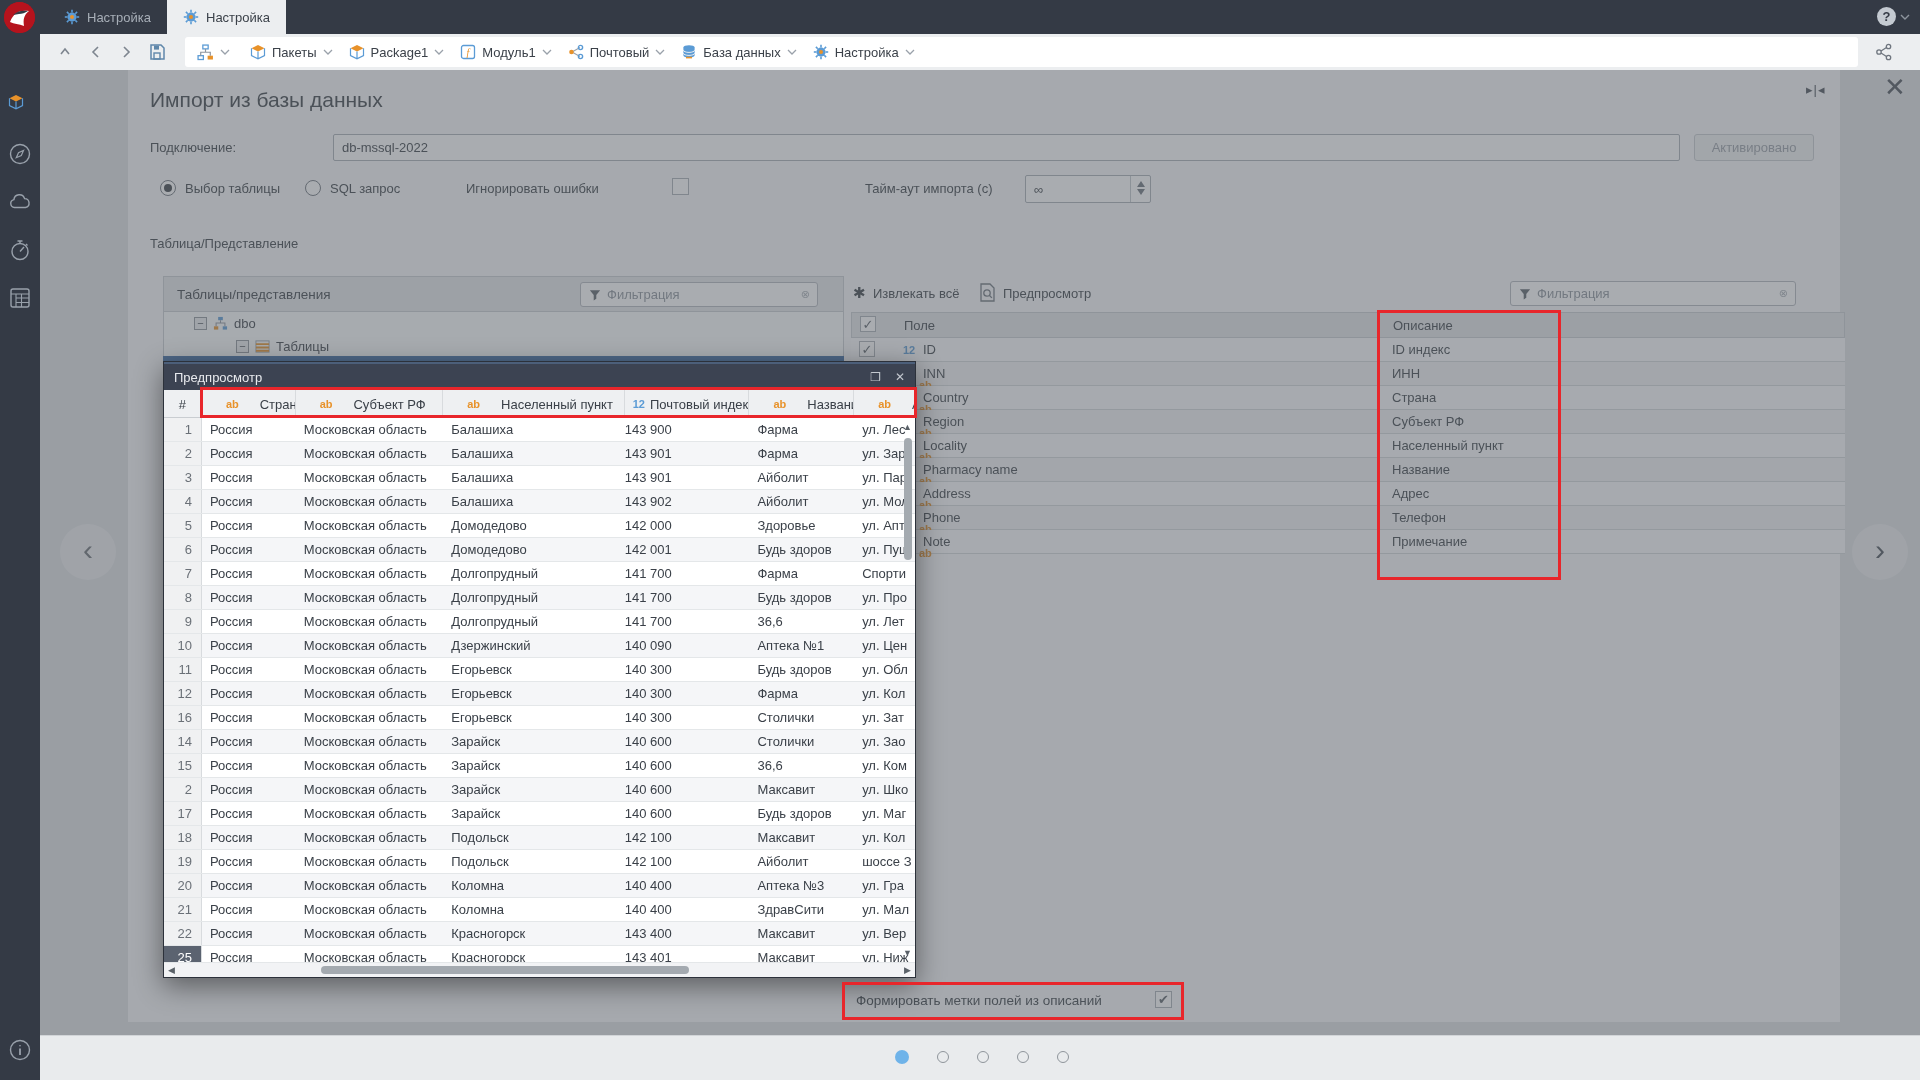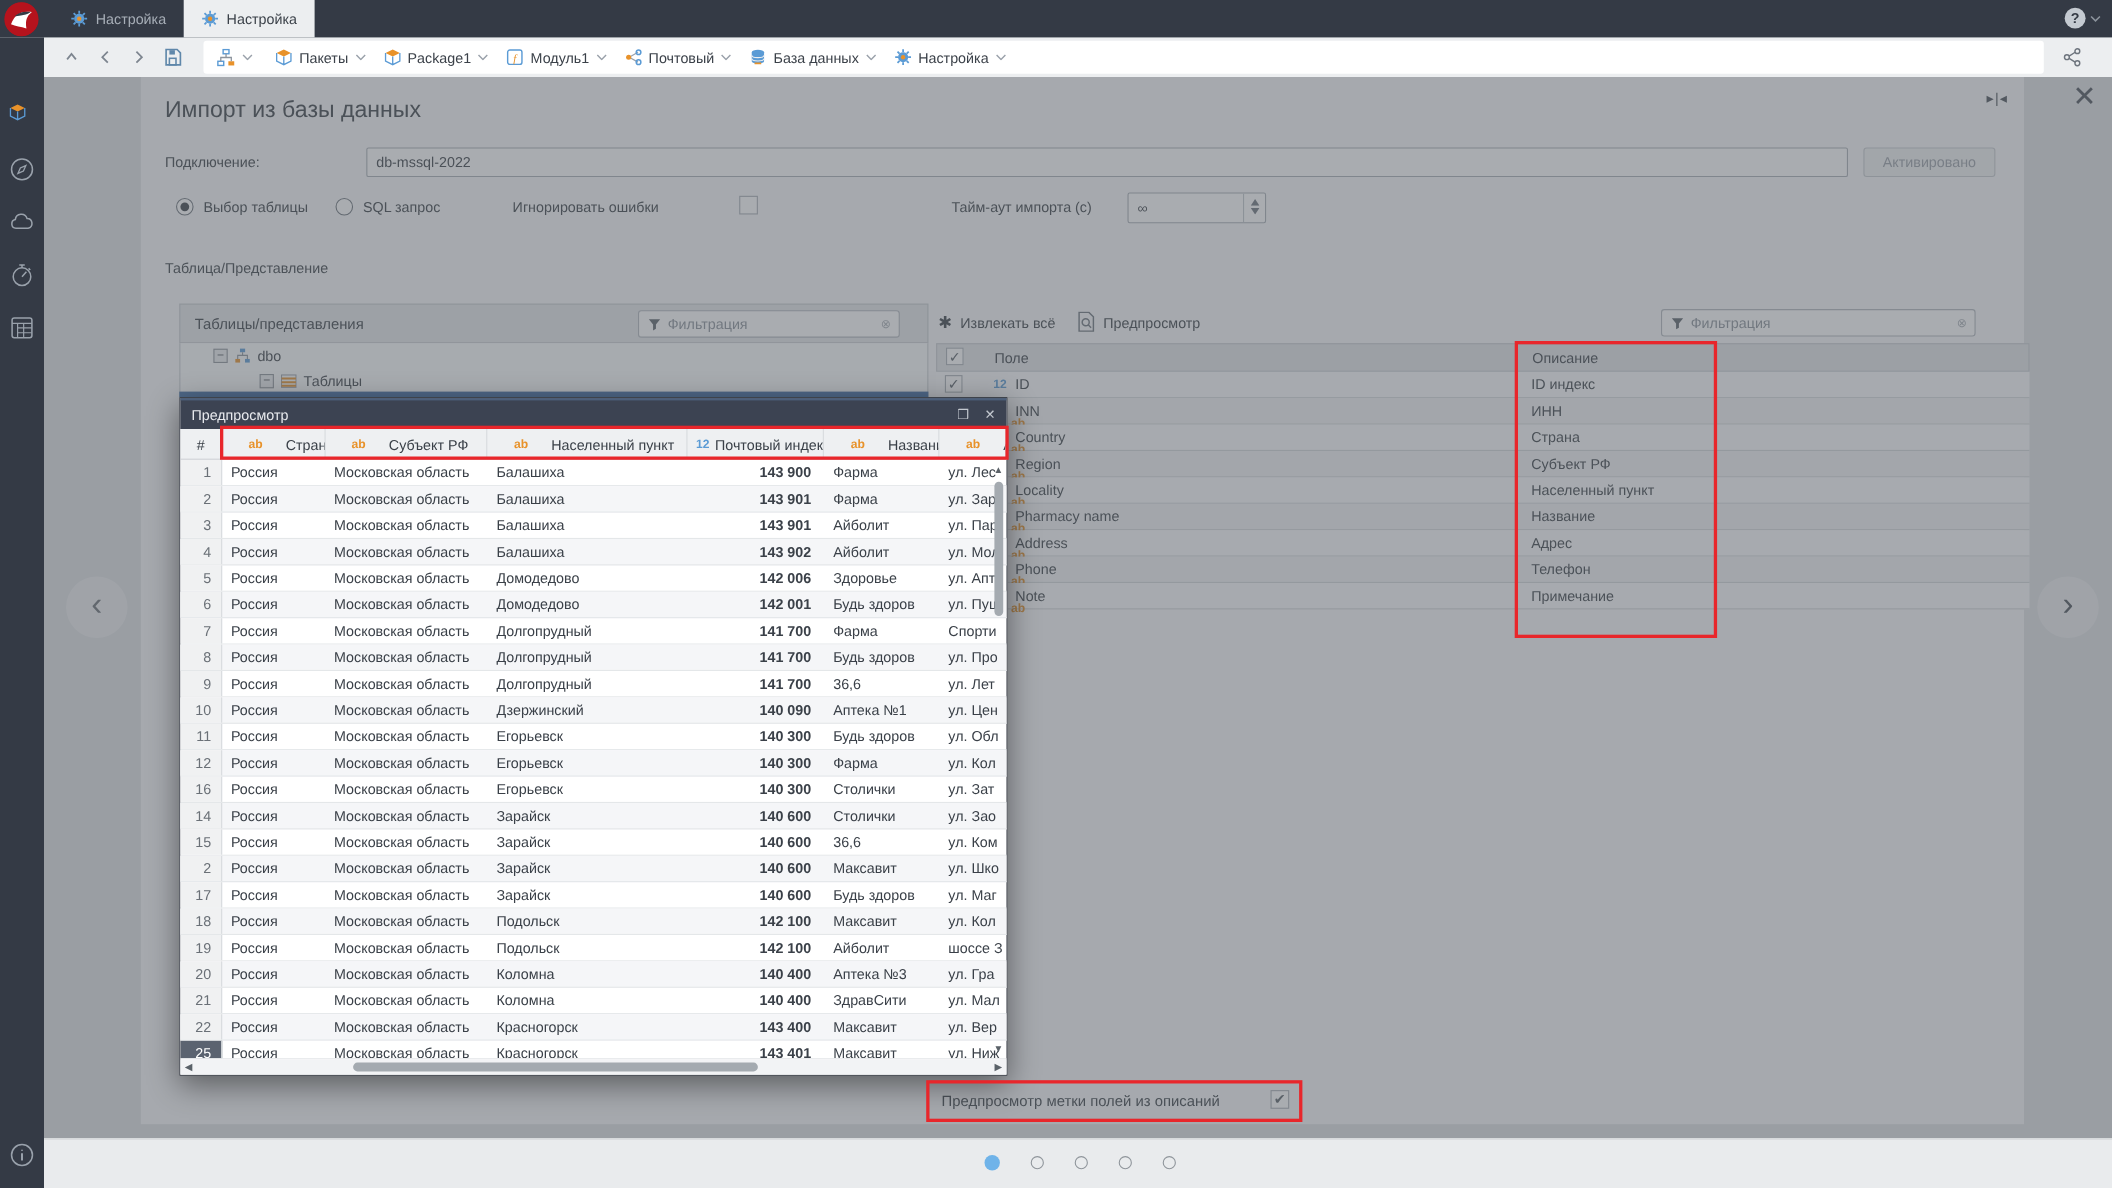--- a/index.html
+++ b/index.html
@@ -66,21 +66,21 @@
   #pv-title { left:0; top:0; width:100%; height:28px; background:#3c4352; border-top:2px solid #4c5f7a;
     color:#e8eaee; font-size:13px; display:flex; align-items:center; padding:0 10px; }
   #pv-title .wbtn { margin-left:14px; color:#c3c8cf; font-size:12px; }
   #pv-head { left:0; top:28px; width:100%; height:28px; background:#eef0f2; border-bottom:1px solid #c9cdd1; display:flex; }
   .pv-hc { height:28px; display:flex; align-items:center; gap:5px; padding-left:8px; font-size:13px; color:#3a4048; border-right:1px solid #d8dbde; overflow:hidden; white-space:nowrap; }
   #pv-rows { left:0; top:56px; width:100%; }
   .pvrow { position:relative; height:24px; display:flex; border-bottom:1px solid #e4e7e9; font-size:13px; color:#3a4048; }
   .pvrow:nth-child(even) { background:#f5f6f8; }
   .pvc { overflow:hidden; white-space:nowrap; padding:4px 0 0 8px; }
   .pvc.num { background:#f0f1f2; color:#6a7077; text-align:right; padding-right:9px; padding-left:0; border-right:1px solid #d8dbde; }
-  .pvc.ridx { text-align:right; padding-right:12px; padding-left:0;font-weight:bold; }
+  .pvc.ridx { text-align:left; padding-right:12px; padding-left:0; }
   .sbar { position:absolute; background:#a4aab0; border-radius:4px; }
   .sarrow { position:absolute; font-size:9px; color:#5a6168; }
 
   .redbox { border:3px solid #e8262b; background:transparent; z-index:32; }
   #overlay { left:0; top:0; width:1880px; height:965px; background:rgba(91,96,104,0.52); z-index:10; }
   svg { display:block; }
 </style>
 </head>
 <body>
 
@@ -497,21 +497,21 @@
         </div>
         <div class="frow">
           <span class="cbx" style="left:8px;top:3px;width:16px;height:16px">✓</span>
           <span class="abs typ tab" style="left:52px;top:6px">ab</span>
           <span class="abs" style="left:72px;top:4px">Note</span>
           <span class="abs" style="left:541px;top:4px">Примечание</span>
           <span class="abs" style="left:527px;top:0;width:1px;height:24px;background:#d4d7da"></span>
         </div>
       </div>
 
-    <div class="lbl abs" style="left:816px;top:923px;font-size:13.5px">Предпросмотр метки полей из описаний</div>
+    <div class="lbl abs" style="left:816px;top:923px;font-size:13.5px">Формировать метки полей из описаний</div>
     <span class="cbx abs" style="left:1115px;top:921px">✔</span>
 
     <div class="abs" style="left:20px;top:454px;width:56px;height:56px;border-radius:50%;background:rgba(255,255,255,0.42);text-align:center;line-height:52px;font-size:30px;color:#6b7075">‹</div>
     <div class="abs" style="left:1812px;top:454px;width:56px;height:56px;border-radius:50%;background:rgba(255,255,255,0.42);text-align:center;line-height:52px;font-size:30px;color:#4a5058">›</div>
 
     <div id="overlay" class="abs"></div>
 
     <div id="preview" class="abs">
       <div id="pv-title" class="abs">
         <span>Предпросмотр</span>
@@ -583,21 +583,21 @@
             <div class="pvc " style="width:182px">Балашиха</div>
             <div class="pvc ridx" style="width:125px">143 902</div>
             <div class="pvc " style="width:105px">Айболит</div>
             <div class="pvc " style="width:61px">ул. Мол</div>
           </div>
           <div class="pvrow">
             <div class="pvc num" style="width:38px">5</div>
             <div class="pvc " style="width:94px">Россия</div>
             <div class="pvc " style="width:148px">Московская область</div>
             <div class="pvc " style="width:182px">Домодедово</div>
-            <div class="pvc ridx" style="width:125px">142 006</div>
+            <div class="pvc ridx" style="width:125px">142 000</div>
             <div class="pvc " style="width:105px">Здоровье</div>
             <div class="pvc " style="width:61px">ул. Апт</div>
           </div>
           <div class="pvrow">
             <div class="pvc num" style="width:38px">6</div>
             <div class="pvc " style="width:94px">Россия</div>
             <div class="pvc " style="width:148px">Московская область</div>
             <div class="pvc " style="width:182px">Домодедово</div>
             <div class="pvc ridx" style="width:125px">142 001</div>
             <div class="pvc " style="width:105px">Будь здоров</div>

